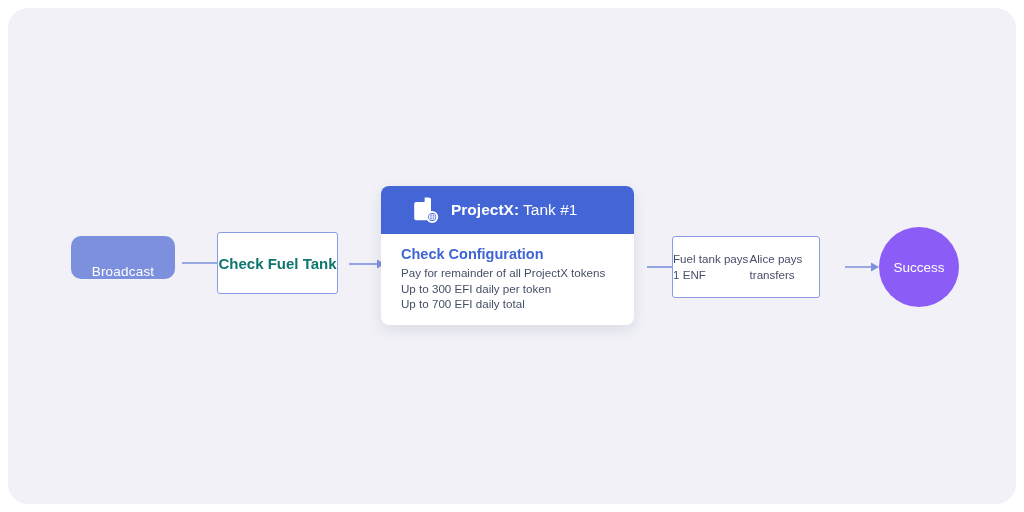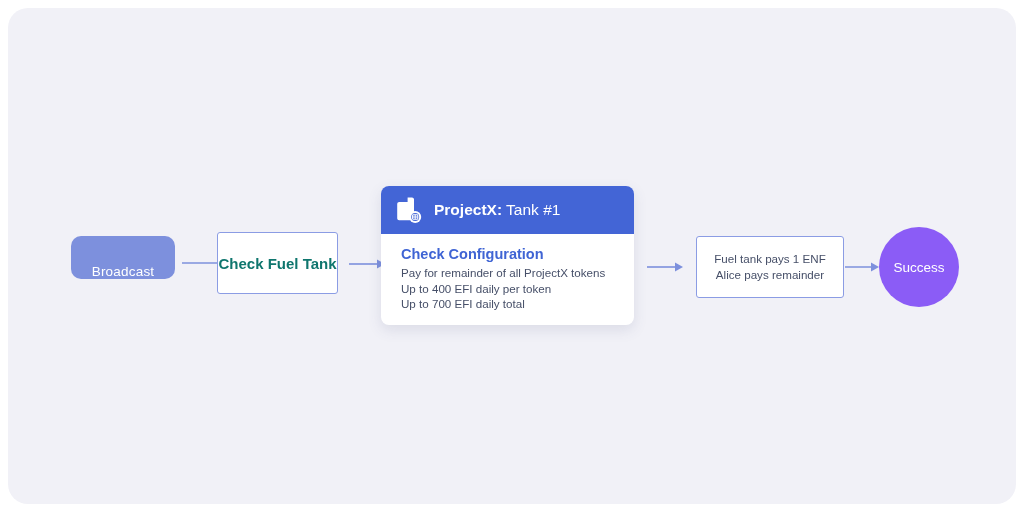--- a/index.html
+++ b/index.html
@@ -73,21 +73,21 @@
     background: #ffffff;
     border-radius: 8px;
     box-shadow: 0 5px 14px rgba(70,80,120,0.13);
     overflow: hidden;
   }
   #config-card .card-header {
     height: 48px;
     background: #4365d6;
     display: flex;
     align-items: center;
-    padding-left: 15px;
+    padding-left: 32px;
     box-sizing: border-box;
   }
   #config-card .card-header .title {
     color: #ffffff;
     font-size: 15.5px;
     margin-left: 12px;
     white-space: nowrap;
   }
   #config-card .card-header .title .strong { font-weight: bold; }
   #config-card .card-header .title .light  { font-weight: normal; }
@@ -106,29 +106,29 @@
   }
   #config-card .card-body .line {
     color: #464f68;
     font-size: 11.6px;
     line-height: 15.5px;
     white-space: nowrap;
   }
 
   
   #fuel-pays {
-    left: 688px;
+    left: 664px;
     top: 228px;
     width: 148px;
     height: 62px;
     background: #ffffff;
     border: 1.2px solid #8b9ce4;
     border-radius: 3px;
     display: flex;
-    flex-direction: column;
+    flex-direction: row;
     align-items: center;
     justify-content: center;
   }
   #fuel-pays .line {
     color: #464f68;
     font-size: 11.6px;
     line-height: 16px;
   }
 
   
@@ -184,33 +184,33 @@
         <line x1="16.6" y1="21.0" x2="21.8" y2="21.0" stroke="#ffffff" stroke-width="1"></line>
       </svg>
       <div class="title">
         <span class="strong">ProjectX:</span>
         <span class="light">Tank #1</span>
       </div>
     </div>
     <div class="card-body">
       <div class="section-title">Check Configuration</div>
       <div class="line">Pay for remainder of all ProjectX tokens</div>
-      <div class="line">Up to 400 EFI daily per token</div>
+      <div class="line">Up to 300 EFI daily per token</div>
       <div class="line">Up to 700 EFI daily total</div>
     </div>
   </div>
 
   <svg class="connector" style="left:638px; top:252px;" width="40" height="14" viewBox="0 0 40 14">
     <line x1="1" y1="7" x2="30" y2="7" stroke="#7d90dd" stroke-width="1.6"></line>
     <path d="M29 2.6 L37 7 L29 11.4 Z" fill="#7d90dd"></path>
   </svg>
 
   <div class="node" id="fuel-pays">
     <span class="line">Fuel tank pays 1 ENF</span>
-    <span class="line">Alice pays remainder</span>
+    <span class="line">Alice pays transfers</span>
   </div>
 
   <svg class="connector" style="left:836px; top:252px;" width="38" height="14" viewBox="0 0 38 14">
     <line x1="1" y1="7" x2="28" y2="7" stroke="#7d90dd" stroke-width="1.6"></line>
     <path d="M27 2.6 L35 7 L27 11.4 Z" fill="#7d90dd"></path>
   </svg>
 
   <div class="node" id="success">
     <span class="label">Success</span>
   </div>

